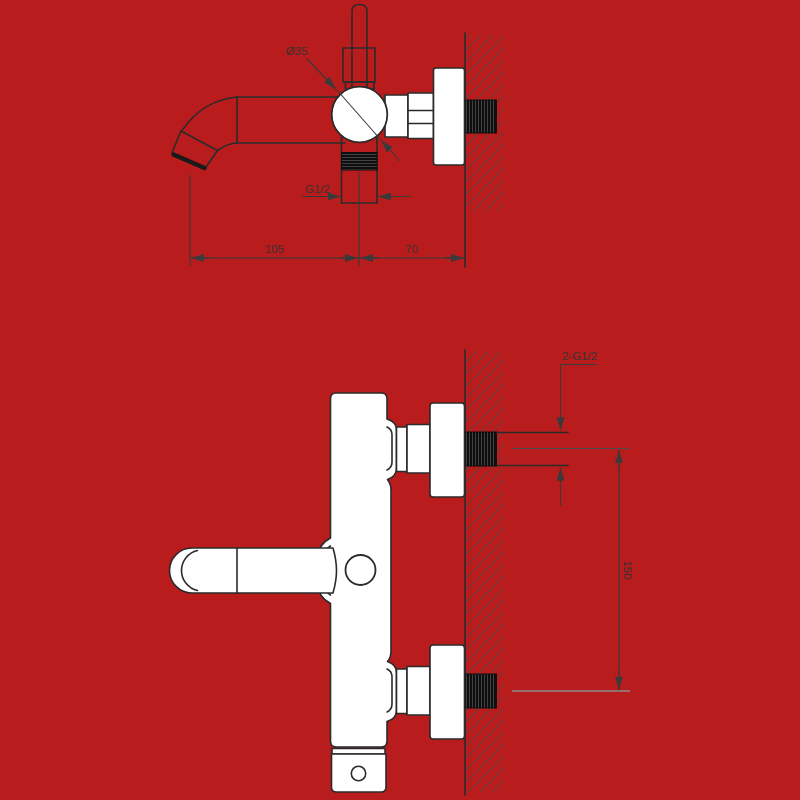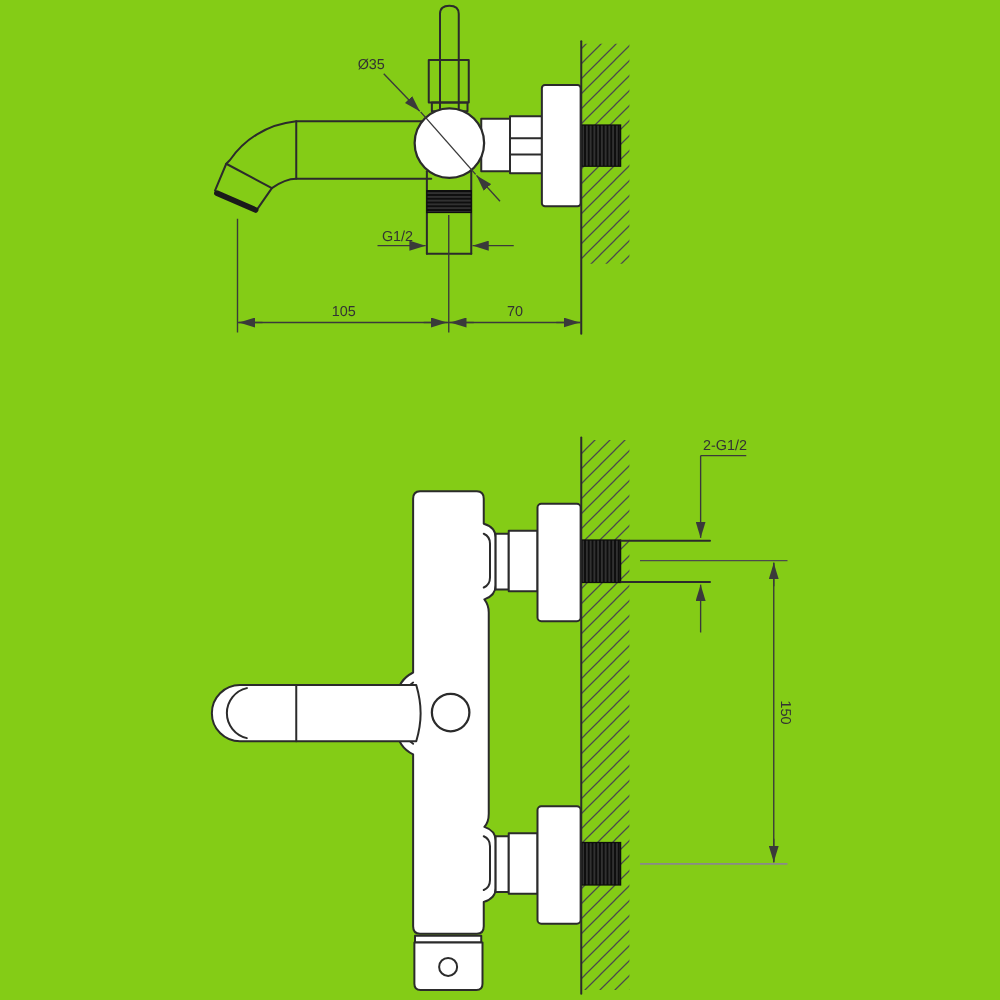--- a/index.html
+++ b/index.html
@@ -1,20 +1,20 @@
 <!DOCTYPE html>
 <html><head>
 <meta charset="utf-8">
 <style>
   html, body { margin: 0; padding: 0; background: #ffffff; }
   .canvas {
     position: relative;
     width: 800px;
     height: 800px;
-    background: #84cc16;
+    background: #b91c1c;
     font-family: "Liberation Sans", sans-serif;
     overflow: hidden;
   }
   svg { display: block; }
   .obj  { stroke: #2b2b2b; stroke-width: 1.6; fill: none; stroke-linecap: round; stroke-linejoin: round; }
   .objf { stroke: #2b2b2b; stroke-width: 1.6; fill: #ffffff; stroke-linejoin: round; }
   .thick{ stroke: #1a1a1a; stroke-width: 4.5; fill: none; stroke-linecap: round; }
   .dim  { stroke: #3a3a3a; stroke-width: 1.1; fill: none; }
   .cl   { stroke: #4c4c4c; stroke-width: 1.1; fill: none; }
   .clg  { stroke: #8a8a8a; stroke-width: 1.4; fill: none; }

